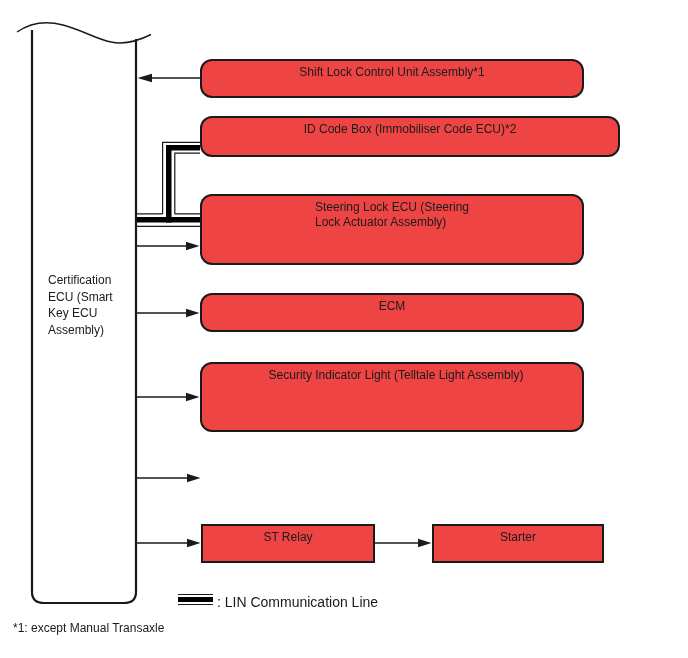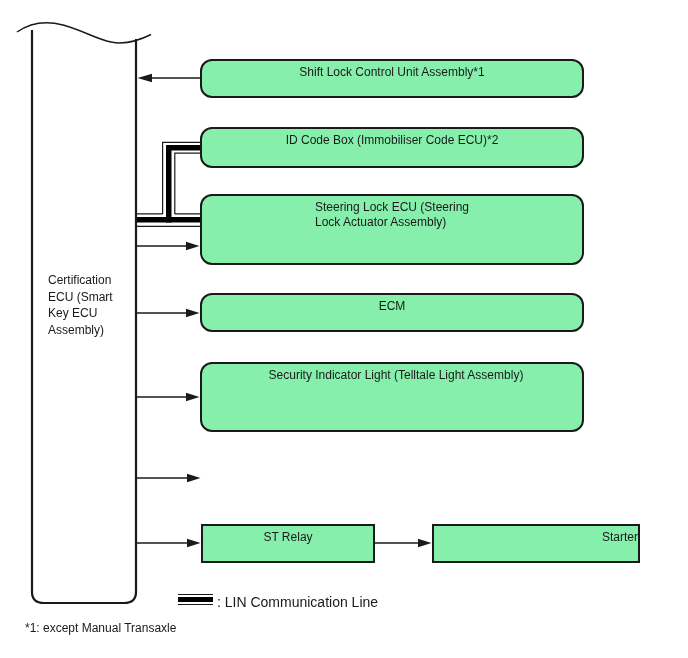--- a/index.html
+++ b/index.html
@@ -2,33 +2,33 @@
 <html><head>
 <meta charset="utf-8">
 <style>
   html,body{margin:0;padding:0;background:#fff;}
   .stage{
     position:relative;width:688px;height:658px;background:#fff;overflow:hidden;
     font-family:"Liberation Sans",sans-serif;color:#1a1a1a;
   }
   .layer{position:absolute;left:0;top:0;}
   .box{
-    position:absolute;box-sizing:border-box;border:2px solid #1a1a1a;background:#86efac;
+    position:absolute;box-sizing:border-box;border:2px solid #1a1a1a;background:#ef4444;
     display:flex;justify-content:center;align-items:flex-start;padding-top:4px;
     font-size:12px;line-height:1.25;
   }
   .rounded{border-radius:12px;}
   .box .label{text-align:center;white-space:pre-line;}
   .box.leftalign .label{text-align:left;}
   .ecu-label{
     position:absolute;left:48px;top:272px;width:92px;
     font-size:12px;line-height:16.5px;white-space:pre-line;
   }
   .legend-text{position:absolute;left:217px;top:594px;font-size:14px;}
-  .footnote{position:absolute;top:621px;font-size:12px;margin-left:12px;}
+  .footnote{position:absolute;top:621px;font-size:12px;}
   .fn1{left:13px;}
   .fn2{left:210px;}
 </style>
 </head>
 <body>
 
 <div class="stage">
 
   <svg class="layer" width="688" height="658" viewBox="0 0 688 658">
 
@@ -90,21 +90,21 @@
 
   <div class="ecu-label">Certification
 ECU (Smart
 Key ECU
 Assembly)</div>
 
   <div class="box rounded" style="left:200px;top:59px;width:384px;height:39px;">
     <span class="label">Shift Lock Control Unit Assembly*1</span>
   </div>
 
-  <div class="box rounded" style="left:200px;top:127px;width:384px;height:41px;">
+  <div class="box rounded" style="left:200px;top:116px;width:420px;height:41px;">
     <span class="label">ID Code Box (Immobiliser Code ECU)*2</span>
   </div>
 
   <div class="box rounded leftalign" style="left:200px;top:194px;width:384px;height:71px;justify-content:center;">
     <span class="label">Steering Lock ECU (Steering
 Lock Actuator Assembly)</span>
   </div>
 
   <div class="box rounded" style="left:200px;top:293px;width:384px;height:39px;">
     <span class="label">ECM</span>
@@ -112,21 +112,21 @@
 
   <div class="box rounded" style="left:200px;top:362px;width:384px;height:70px;padding-left:8px;">
     <span class="label">Security Indicator Light (Telltale Light Assembly)</span>
   </div>
 
 
   <div class="box" style="left:201px;top:524px;width:174px;height:39px;">
     <span class="label">ST Relay</span>
   </div>
 
-  <div class="box" style="left:432px;top:524px;width:208px;height:39px;justify-content:flex-end;">
+  <div class="box" style="left:432px;top:524px;width:172px;height:39px;">
     <span class="label">Starter</span>
   </div>
 
   <div class="legend-text">: LIN Communication Line</div>
 
   <div class="footnote fn1">*1: except Manual Transaxle</div>
 
 </div>
 
 </body></html>

